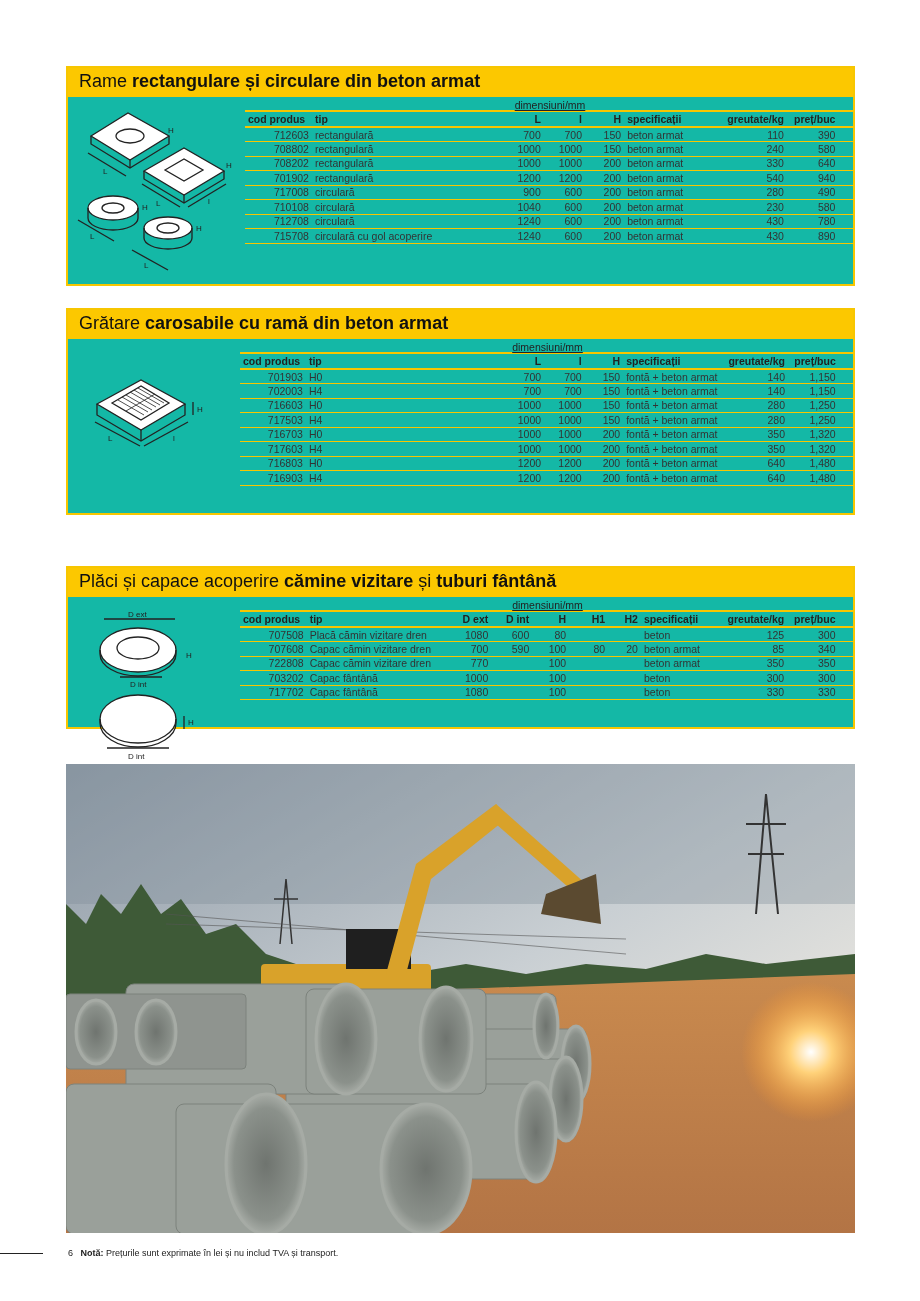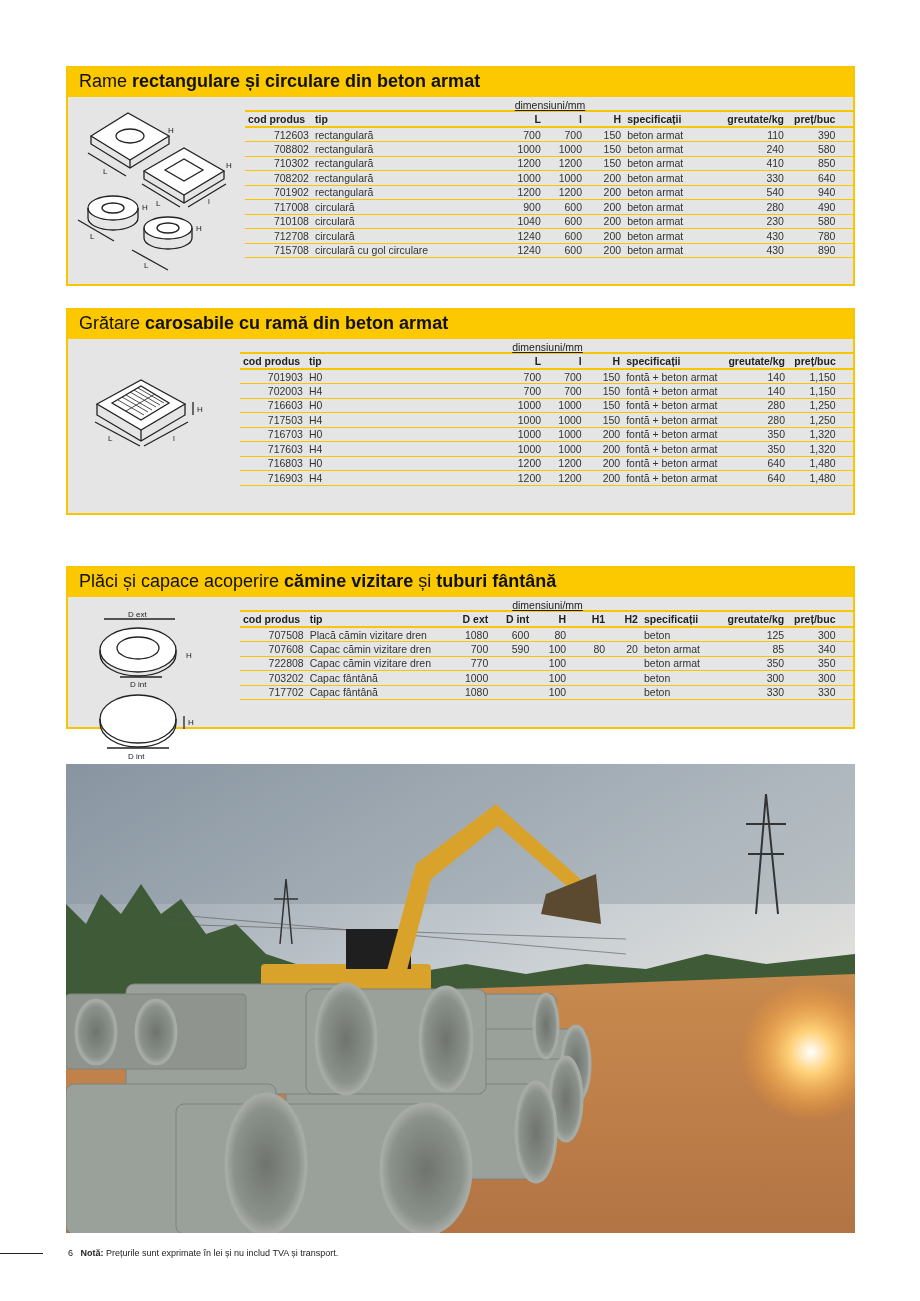--- a/index.html
+++ b/index.html
@@ -1,17 +1,17 @@
 <!DOCTYPE html>
 <html><head>
 <meta charset="utf-8">
 <style>
   * { box-sizing: border-box; margin: 0; padding: 0; }
   body { width: 920px; height: 1301px; background: #ffffff; font-family: "Liberation Sans", sans-serif; color: #222; position: relative; overflow: hidden; }
-  .section { position: absolute; left: 66px; width: 789px; border: 2px solid #f7c600; background: #e5e5e5; }
+  .section { position: absolute; left: 66px; width: 789px; border: 2px solid #f7c600; background: #14b8a6; }
   .section-header { background: #fcc800; height: 29px; padding: 3px 11px 0 11px; font-size: 18px; color: #111; white-space: nowrap; }
   .section-header b { font-weight: bold; }
   .illus { position: absolute; left: 0; }
   .tbl-wrap { position: absolute; }
   .dim-label { font-size: 10.5px; text-align: center; height: 14px; line-height: 14px; color: #222; border-bottom: 2px solid #f7c600; text-decoration: underline; }
   table { border-collapse: collapse; width: 100%; font-size: 10.5px; }
   th { font-weight: bold; height: 15px; line-height: 13px; border-bottom: 2px solid #f7c600; padding: 0 3px; white-space: nowrap; }
   td { height: 14.5px; line-height: 12px; border-bottom: 1px solid #f7c600; padding: 0 3px; white-space: nowrap; color: #333; }
   .r { text-align: right; }
   .l { text-align: left; }
@@ -93,31 +93,20 @@
             <td class="l">rectangulară</td>
             <td class="r">1000</td>
             <td class="r">1000</td>
             <td class="r">150</td>
             <td class="l">beton armat</td>
             <td class="r">240</td>
             <td class="r">580</td>
             <td></td>
           </tr>
           <tr>
-            <td class="r">710302</td>
-            <td class="l">rectangulară</td>
-            <td class="r">1200</td>
-            <td class="r">1200</td>
-            <td class="r">150</td>
-            <td class="l">beton armat</td>
-            <td class="r">410</td>
-            <td class="r">850</td>
-            <td></td>
-          </tr>
-          <tr>
             <td class="r">708202</td>
             <td class="l">rectangulară</td>
             <td class="r">1000</td>
             <td class="r">1000</td>
             <td class="r">200</td>
             <td class="l">beton armat</td>
             <td class="r">330</td>
             <td class="r">640</td>
             <td></td>
           </tr>
@@ -160,21 +149,21 @@
             <td class="r">1240</td>
             <td class="r">600</td>
             <td class="r">200</td>
             <td class="l">beton armat</td>
             <td class="r">430</td>
             <td class="r">780</td>
             <td></td>
           </tr>
           <tr>
             <td class="r">715708</td>
-            <td class="l">circulară cu gol circulare</td>
+            <td class="l">circulară cu gol acoperire</td>
             <td class="r">1240</td>
             <td class="r">600</td>
             <td class="r">200</td>
             <td class="l">beton armat</td>
             <td class="r">430</td>
             <td class="r">890</td>
             <td></td>
           </tr>
         </tbody>
     </table>

